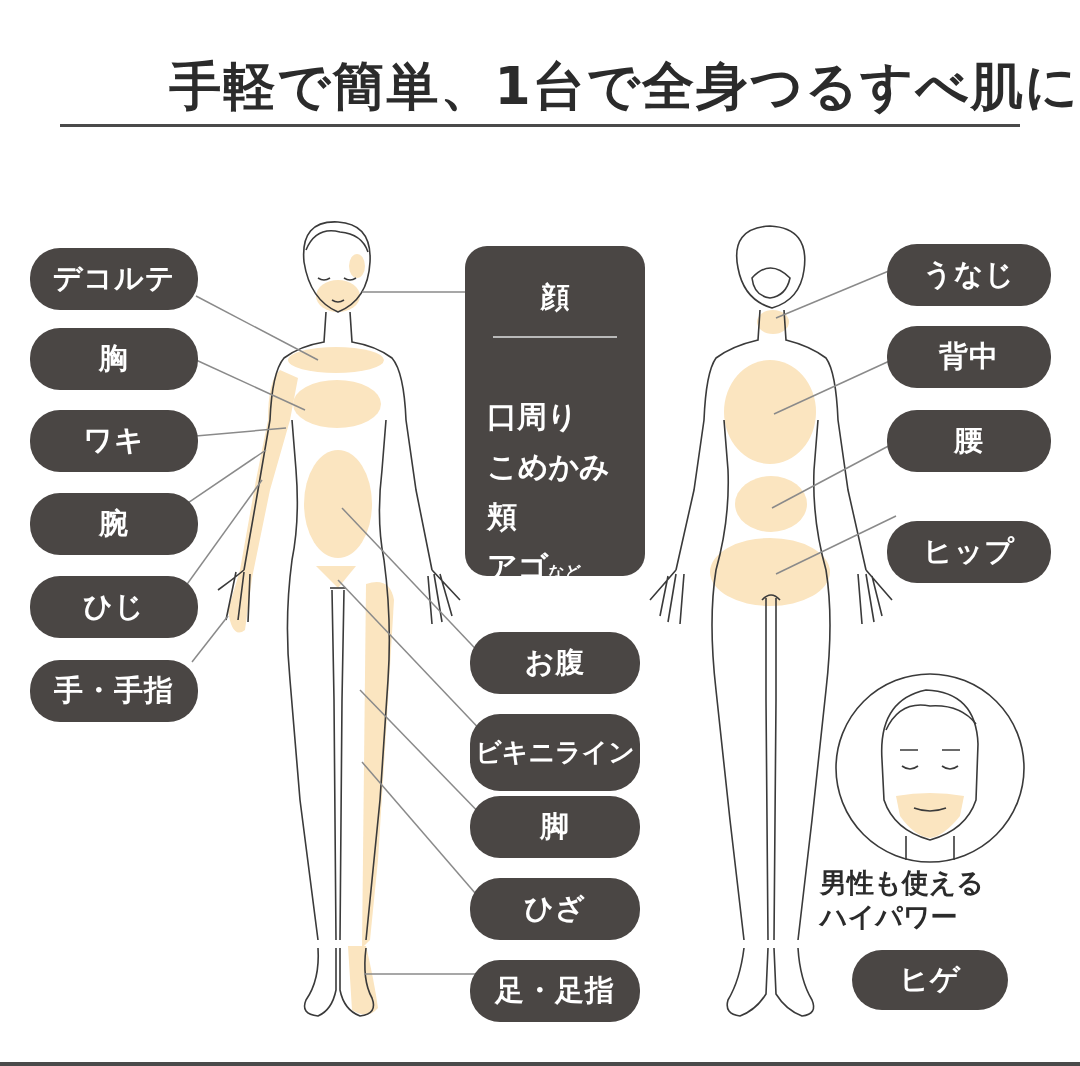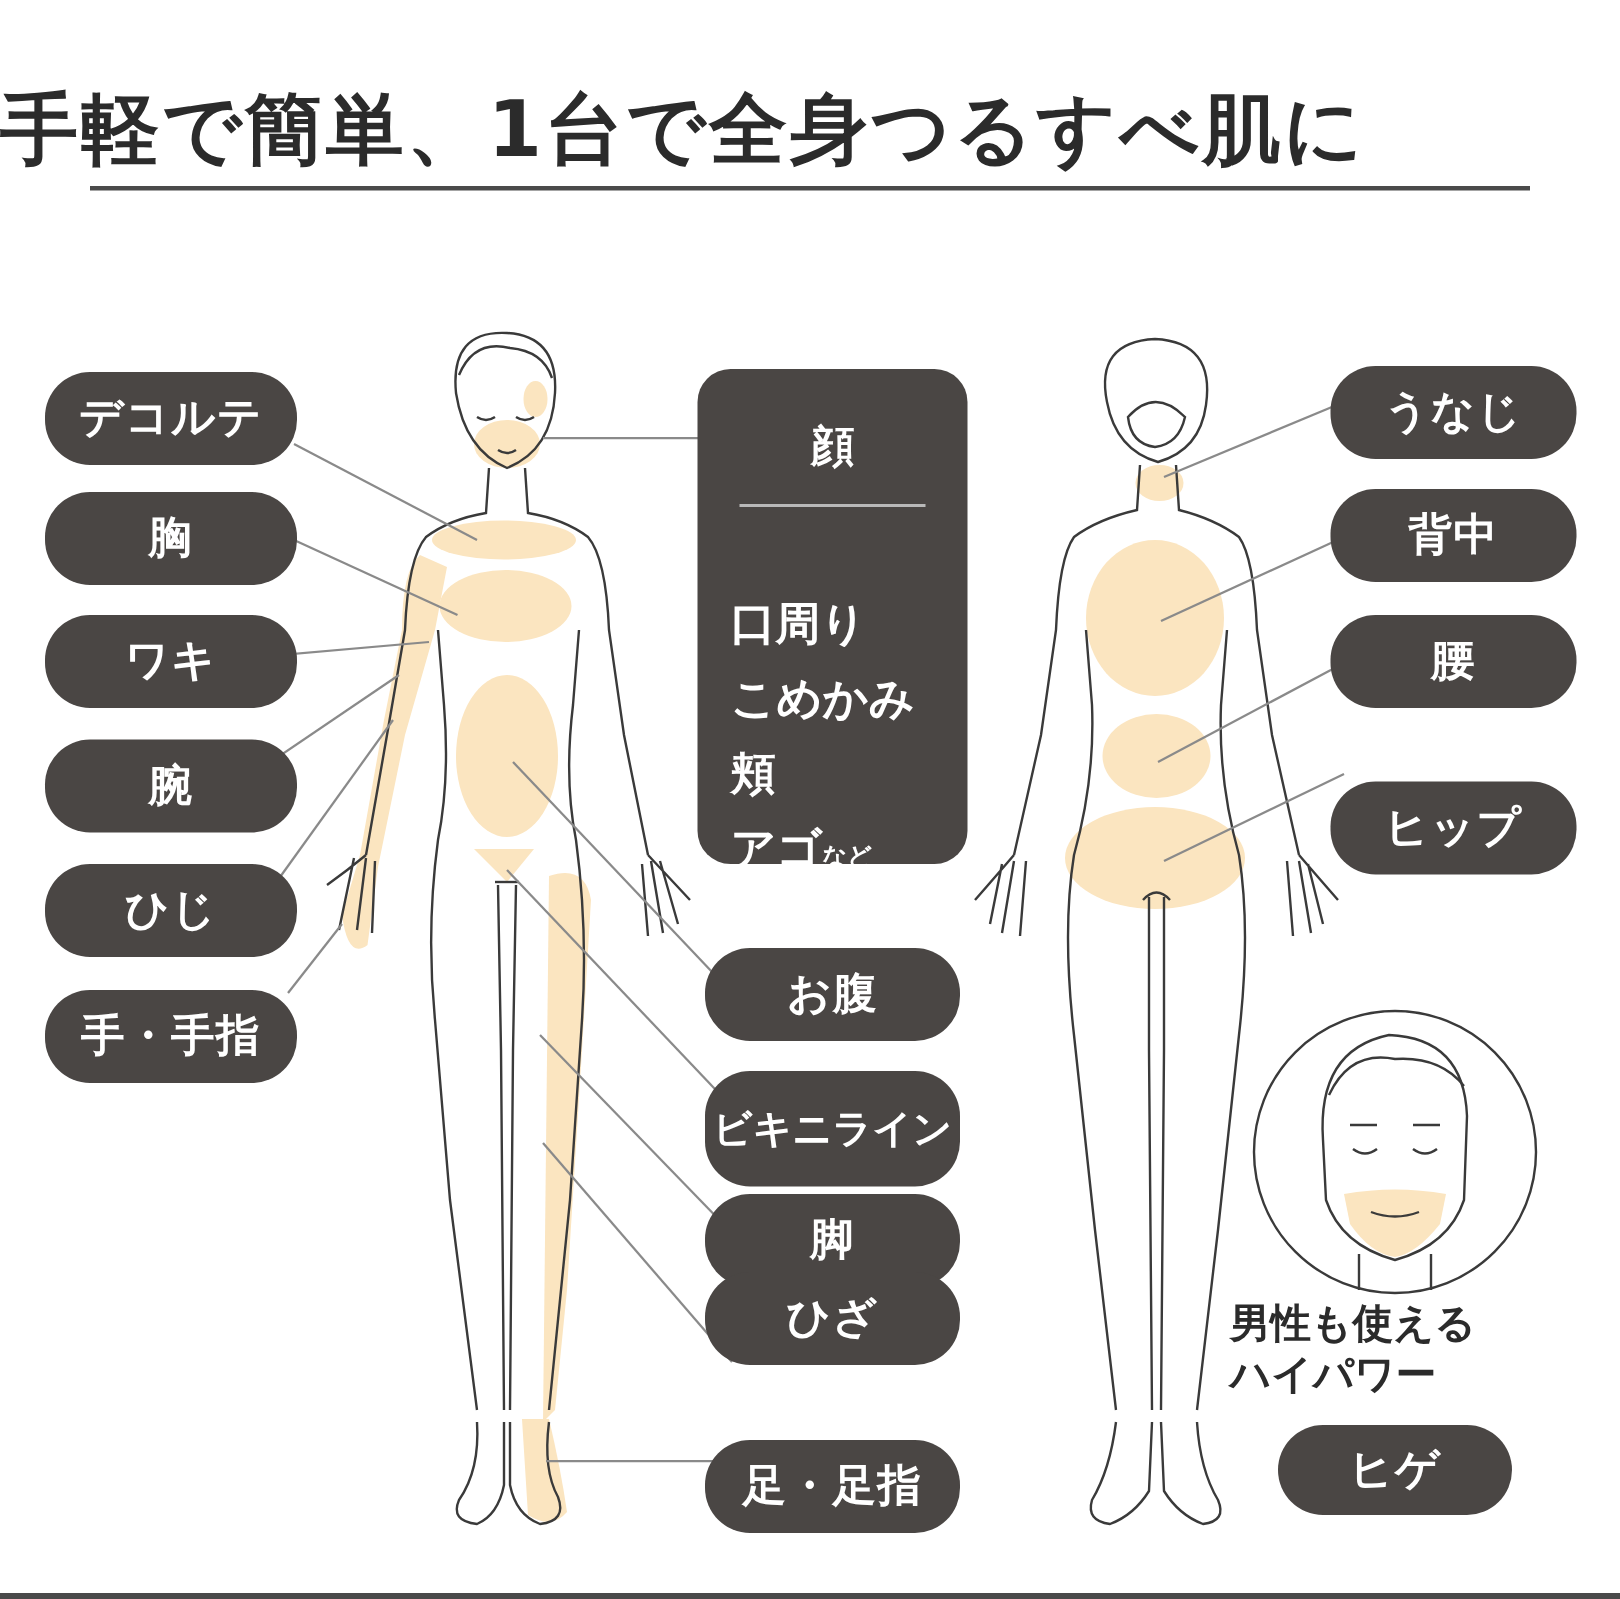--- a/index.html
+++ b/index.html
@@ -1,18 +1,18 @@
 <!DOCTYPE html>
 <html><head>
 <meta charset="utf-8">
 <style>
   html, body { margin: 0; padding: 0; background: #ffffff; }
   body { width: 1080px; height: 1066px; position: relative; overflow: hidden;
          font-family: "DejaVu Sans", "Liberation Sans", sans-serif; }
-  .title { position: absolute; left: 0; top: 52px; width: 1080px; text-align: left;
+  .title { position: absolute; left: 0; top: 52px; width: 1080px; text-align: right;
            font-size: 52px; font-weight: bold; color: #2b2b2b; letter-spacing: 2px; }
   .title-rule { position: absolute; left: 60px; top: 124px; width: 960px; height: 3px; background: #4a4a4a; }
   .bottom-rule { position: absolute; left: 0; top: 1062px; width: 1080px; height: 4px; background: #4a4a4a; }
   svg.art { position: absolute; left: 0; top: 0; }
   .pill { position: absolute; background: #4a4644; color: #ffffff; border-radius: 30px;
           display: flex; align-items: center; justify-content: center;
           font-size: 29px; font-weight: bold; box-sizing: border-box; letter-spacing: 1px; }
   .face-box { position: absolute; left: 465px; top: 246px; width: 180px; height: 330px;
               background: #4a4644; border-radius: 22px; color: #fff; box-sizing: border-box; }
   .face-title { position: absolute; top: 32px; width: 100%; text-align: center; font-size: 29px; font-weight: bold; }
@@ -153,21 +153,21 @@
 
 <div class="pill" style="left:470px;top:632px;width:170px;height:62px;">
     <span>お腹</span>
   </div>
 <div class="pill" style="left:470px;top:714px;width:170px;height:77px;font-size:26px;letter-spacing:0;">
     <span>ビキニライン</span>
   </div>
 <div class="pill" style="left:470px;top:796px;width:170px;height:62px;">
     <span>脚</span>
   </div>
-<div class="pill" style="left:470px;top:848px;width:170px;height:62px;">
+<div class="pill" style="left:470px;top:878px;width:170px;height:62px;">
     <span>ひざ</span>
   </div>
 <div class="pill" style="left:470px;top:960px;width:170px;height:62px;">
     <span>足・足指</span>
   </div>
 
 <div class="pill" style="left:887px;top:244px;width:164px;height:62px;">
     <span>うなじ</span>
   </div>
 <div class="pill" style="left:887px;top:326px;width:164px;height:62px;">

